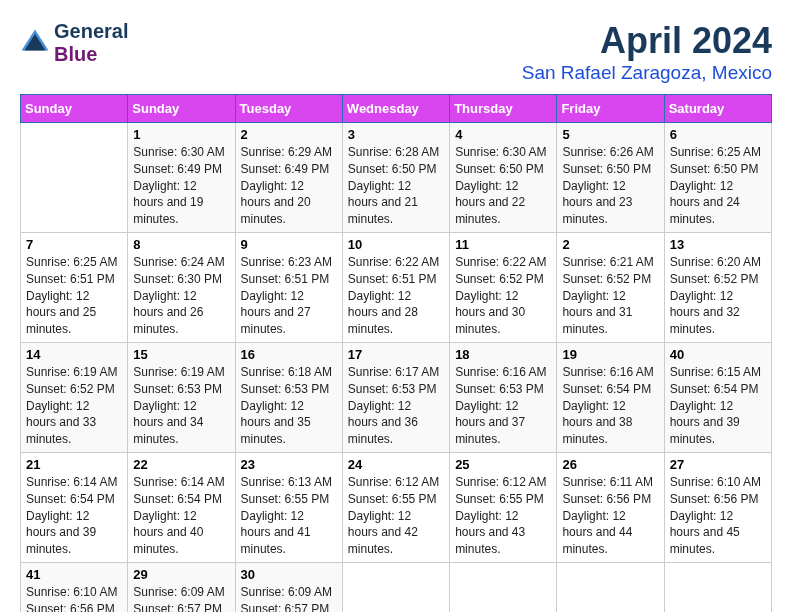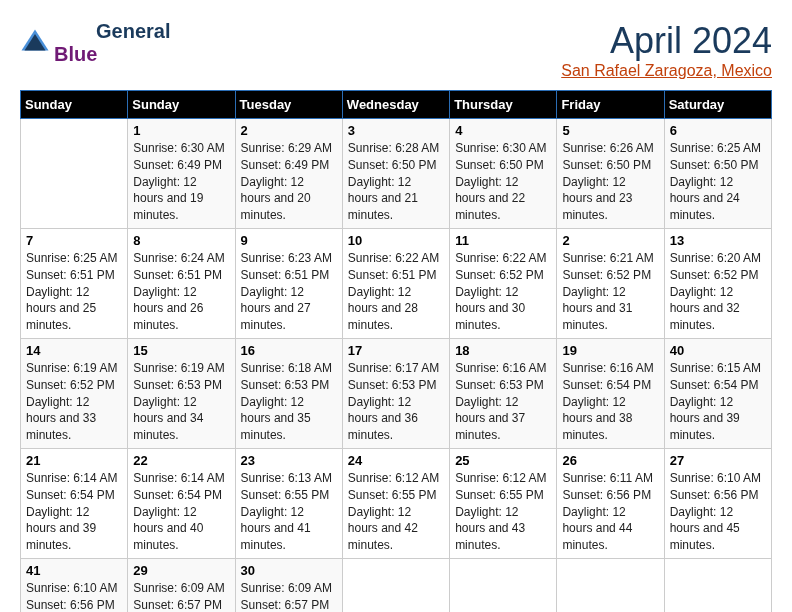--- a/index.html
+++ b/index.html
@@ -24,34 +24,33 @@
       width: 30px;
       height: 30px;
       margin-right: 4px;
     }
     .title-block {
       text-align: right;
     }
     .month-title {
       font-size: 36px;
       color: #1a3a5c;
-      font-weight: normal;
+      font-weight: bold;
     }
     .location {
-      font-size: 16px;
-      color: #c2410c;
-      text-decoration: underline;
+      font-size: 19px;
+      color: #1d4ed8;
     }
     table {
       width: 100%;
       border-collapse: collapse;
       font-size: 11px;
     }
     thead tr th {
-      background-color: #000000;
+      background-color: #d946ef;
       color: #fff;
       padding: 6px 4px;
       text-align: left;
       font-size: 13px;
       font-weight: bold;
       border: 1px solid #2a6db5;
     }
     tbody tr td {
       border: 1px solid #ccc;
       padding: 4px 5px;
@@ -81,21 +80,21 @@
 </head>
 <body>
 
 <div class="header">
   <div class="logo">
     <svg class="logo-icon" viewBox="0 0 40 40">
       <polygon points="20,2 38,30 2,30" fill="#4a90d9"></polygon>
       <polygon points="20,8 34,30 6,30" fill="#1a3a5c"></polygon>
     </svg>
     <div>
-      <div style="font-size:20px;font-weight:bold;color:#1a3a5c;margin-left:42px;">General</div>
+      <div style="font-size:20px;font-weight:bold;color:#1a3a5c;">General</div>
       <div style="font-size:20px;font-weight:bold;color:#701a75;">Blue</div>
     </div>
   </div>
   <div class="title-block">
     <div class="month-title">April 2024</div>
     <div class="location">San Rafael Zaragoza, Mexico</div>
   </div>
 </div>
 
 <table>
@@ -160,21 +159,21 @@
         <td>
           <div class="day-num">7</div>
           <div class="day-info">Sunrise: 6:25 AM
 Sunset: 6:51 PM
 Daylight: 12 hours
 and 25 minutes.</div>
         </td>
         <td>
           <div class="day-num">8</div>
           <div class="day-info">Sunrise: 6:24 AM
-Sunset: 6:51 PM
+Sunset: 6:30 PM
 Daylight: 12 hours
 and 26 minutes.</div>
         </td>
         <td>
           <div class="day-num">9</div>
           <div class="day-info">Sunrise: 6:23 AM
 Sunset: 6:51 PM
 Daylight: 12 hours
 and 27 minutes.</div>
         </td>

